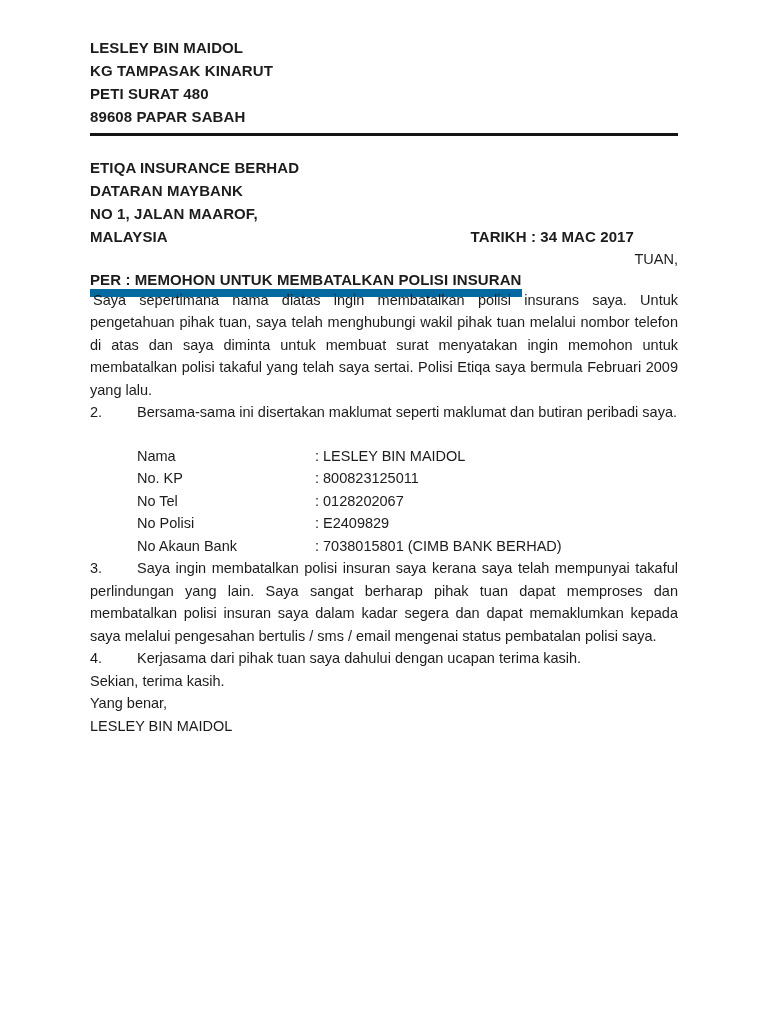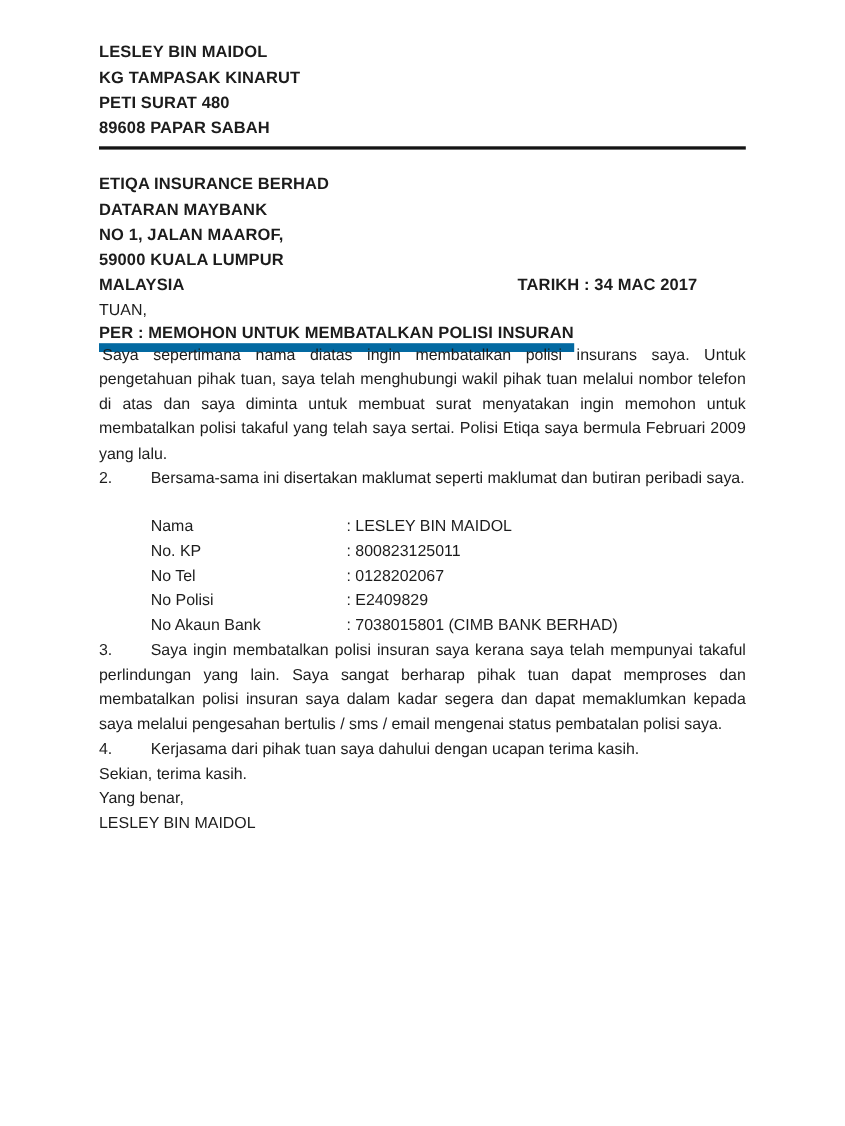--- a/index.html
+++ b/index.html
@@ -38,21 +38,21 @@
   }
   .recipient { margin-top: 20px; }
   .recipient-last { display: flex; align-items: flex-start; }
   .date { margin-left: auto; margin-right: 44px; }
 
   
   .body-text {
     font-size: 14.5px;
     line-height: 22.5px;
   }
-  .salutation { margin-top: 17px; }
+  .salutation { margin-top: 17px; text-align: right; }
   .subject { margin-top: 14px; }
   .subject-text {
     font-weight: 700;
     font-size: 15px;
     border-bottom: 8px solid #0369a1;
     padding-bottom: 1px;
     letter-spacing: 0.1px;
   }
   .justify { text-align: justify; }
   .p1 { margin-top: 15px; text-indent: 3px; }
@@ -81,21 +81,20 @@
     <div class="sender-line">PETI SURAT 480</div>
     <div class="sender-line">89608 PAPAR SABAH</div>
   </div>
 
   <div class="rule"></div>
 
   <div class="recipient">
     <div class="recipient-line">ETIQA INSURANCE BERHAD</div>
     <div class="recipient-line">DATARAN MAYBANK</div>
     <div class="recipient-line">NO 1, JALAN MAAROF,</div>
-    <div class="recipient-line">59000 KUALA LUMPUR</div>
     <div class="recipient-last">
       <span class="country">MALAYSIA</span>
       <span class="date">TARIKH : 34 MAC 2017</span>
     </div>
   </div>
 
   <p class="body-text salutation">TUAN,</p>
 
   <p class="subject">
     <span class="subject-text">PER : MEMOHON UNTUK MEMBATALKAN POLISI INSURAN</span>

